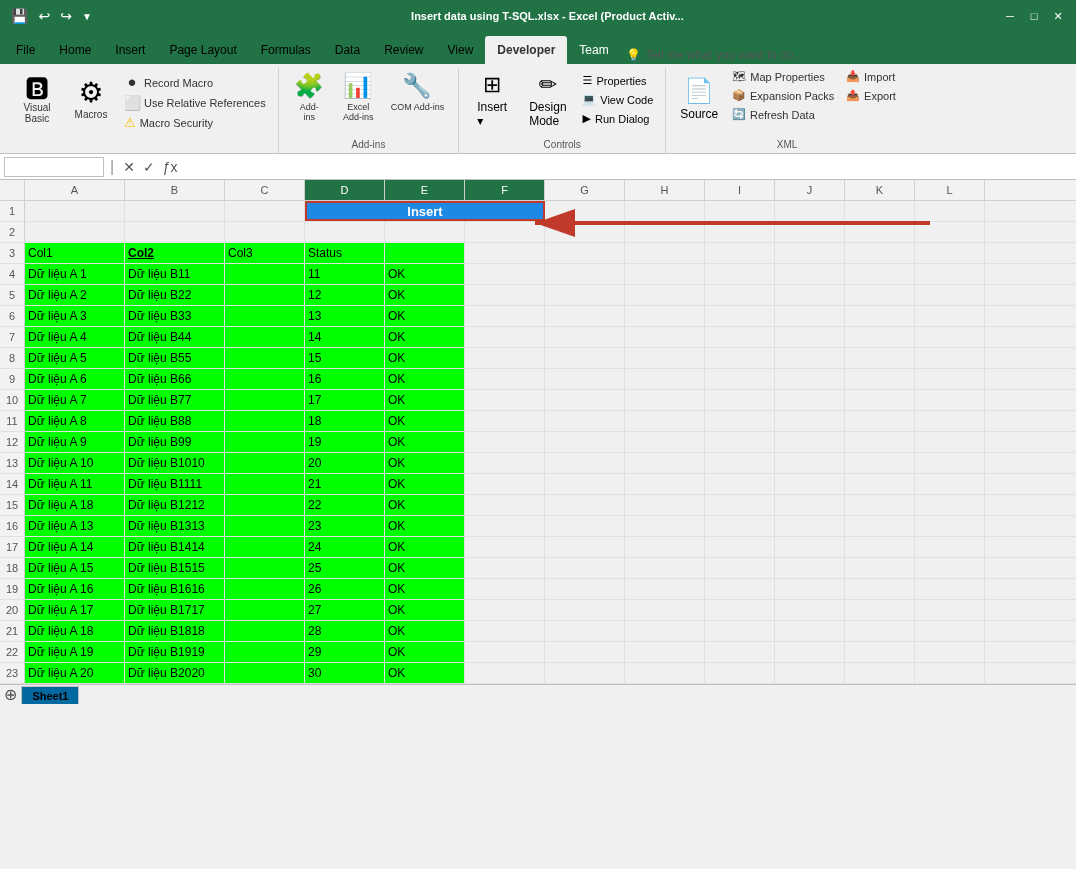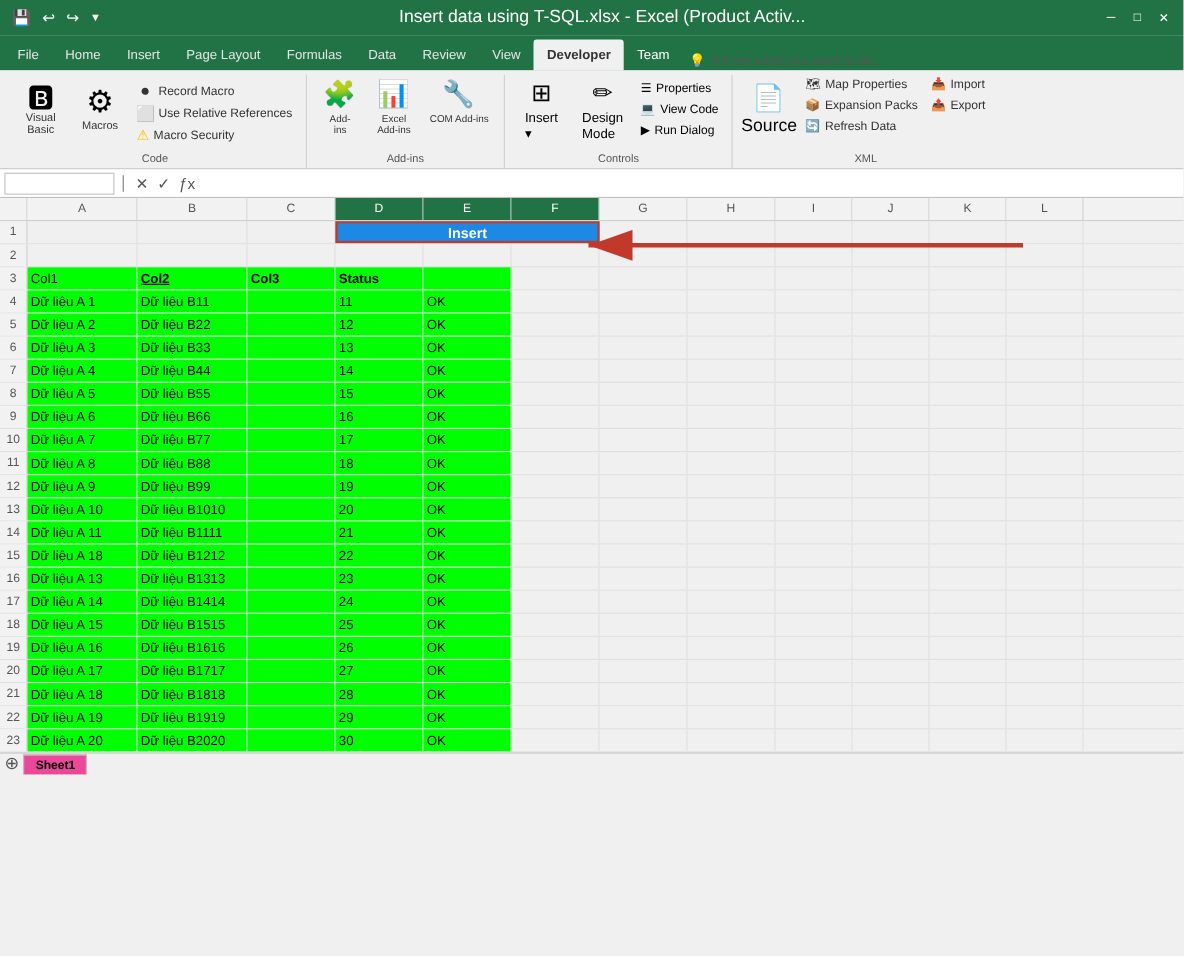--- a/index.html
+++ b/index.html
@@ -8,40 +8,40 @@
     
     .title-bar {
       background: #217346;
       color: white;
       height: 32px;
       display: flex;
       align-items: center;
       justify-content: space-between;
       padding: 0 8px;
     }
-    .title-bar-title { font-size: 16px; color: white; flex: 1; text-align: center; }
+    .title-bar-title { font-size: 11px; color: white; flex: 1; text-align: center; font-weight: bold; }
     .title-bar-controls { display: flex; gap: 4px; }
     .tb-btn { width: 20px; height: 20px; display: flex; align-items: center; justify-content: center; color: white; font-size: 11px; cursor: pointer; }
 
     
     .qat { display: flex; align-items: center; gap: 4px; }
     .qat-icon { color: white; font-size: 14px; cursor: pointer; padding: 2px 3px; }
 
     
     .ribbon-tabs {
       background: #217346;
       display: flex;
       align-items: flex-end;
       padding: 0 4px;
       height: 32px;
     }
     .ribbon-tab {
       padding: 6px 12px;
       font-size: 12px;
-      color: #e5e5e5;
+      color: #000000;
       cursor: pointer;
       border-radius: 3px 3px 0 0;
       height: 28px;
       display: flex;
       align-items: center;
     }
     .ribbon-tab.active { background: #f0f0f0; color: #333; font-weight: 600; }
 
     
     .ribbon {
@@ -253,21 +253,21 @@
       font-size: 11px;
       cursor: pointer;
       border: 1px solid #c0c0c0;
       border-bottom: none;
       background: #d8d8d8;
       height: 18px;
       display: flex;
       align-items: center;
       margin-right: 2px;
     }
-    .sheet-tab.active { background: #ec4899; font-weight: 600; }
+    .sheet-tab.active { background: #0369a1; font-weight: 600; }
 
     
     .sheet-wrapper {
       position: relative;
       flex: 1;
       overflow: hidden;
     }
 
     
     .w-row { width: 25px; min-width: 25px; }
@@ -370,21 +370,20 @@
         <div class="ribbon-btn-small">
           <span class="s-icon">⬜</span>
           <span>Use Relative References</span>
         </div>
         <div class="ribbon-btn-small">
           <span class="warning-icon">⚠</span>
           <span>Macro Security</span>
         </div>
       </div>
     </div>
-    <div class="ribbon-group-label">Code</div>
   </div>
 
   <div class="ribbon-group">
     <div class="ribbon-group-content">
       <div class="addin-btn">
         <div class="btn-icon">🧩</div>
         <div class="btn-label">Add-<br>ins</div>
       </div>
       <div class="addin-btn">
         <div class="btn-icon">📊</div>
@@ -424,21 +423,21 @@
         </div>
       </div>
     </div>
     <div class="ribbon-group-label">Controls</div>
   </div>
 
   <div class="ribbon-group">
     <div class="ribbon-group-content">
       <div class="xml-source-btn">
         <div class="btn-icon" style="font-size:24px;">📄</div>
-        <div class="btn-label" style="font-size:16px;">Source</div>
+        <div class="btn-label" style="font-size:12px;">Source</div>
       </div>
       <div class="xml-col">
         <div class="ribbon-btn-small">
           <span>🗺</span>
           <span>Map Properties</span>
         </div>
         <div class="ribbon-btn-small">
           <span>📦</span>
           <span>Expansion Packs</span>
         </div>
@@ -531,22 +530,22 @@
       <div class="cell w-i"></div>
       <div class="cell w-j"></div>
       <div class="cell w-k"></div>
       <div class="cell w-l"></div>
     </div>
 
     <div class="sheet-row">
       <div class="row-num w-row">3</div>
       <div class="cell w-a cell-green" style="font-weight:normal;">Col1</div>
       <div class="cell w-b cell-green" style="font-weight:bold;text-decoration:underline;">Col2</div>
-      <div class="cell w-c cell-green" style="font-weight:bold;text-align:right;">Col3</div>
-      <div class="cell w-d cell-green" style="font-weight:bold;text-align:center;">Status</div>
+      <div class="cell w-c cell-green" style="font-weight:normal;text-align:right;">Col3</div>
+      <div class="cell w-d cell-green" style="font-weight:normal;text-align:center;">Status</div>
       <div class="cell w-e cell-green"></div>
       <div class="cell w-f"></div>
       <div class="cell w-g"></div>
       <div class="cell w-h"></div>
       <div class="cell w-i"></div>
       <div class="cell w-j"></div>
       <div class="cell w-k"></div>
       <div class="cell w-l"></div>
     </div>
 

